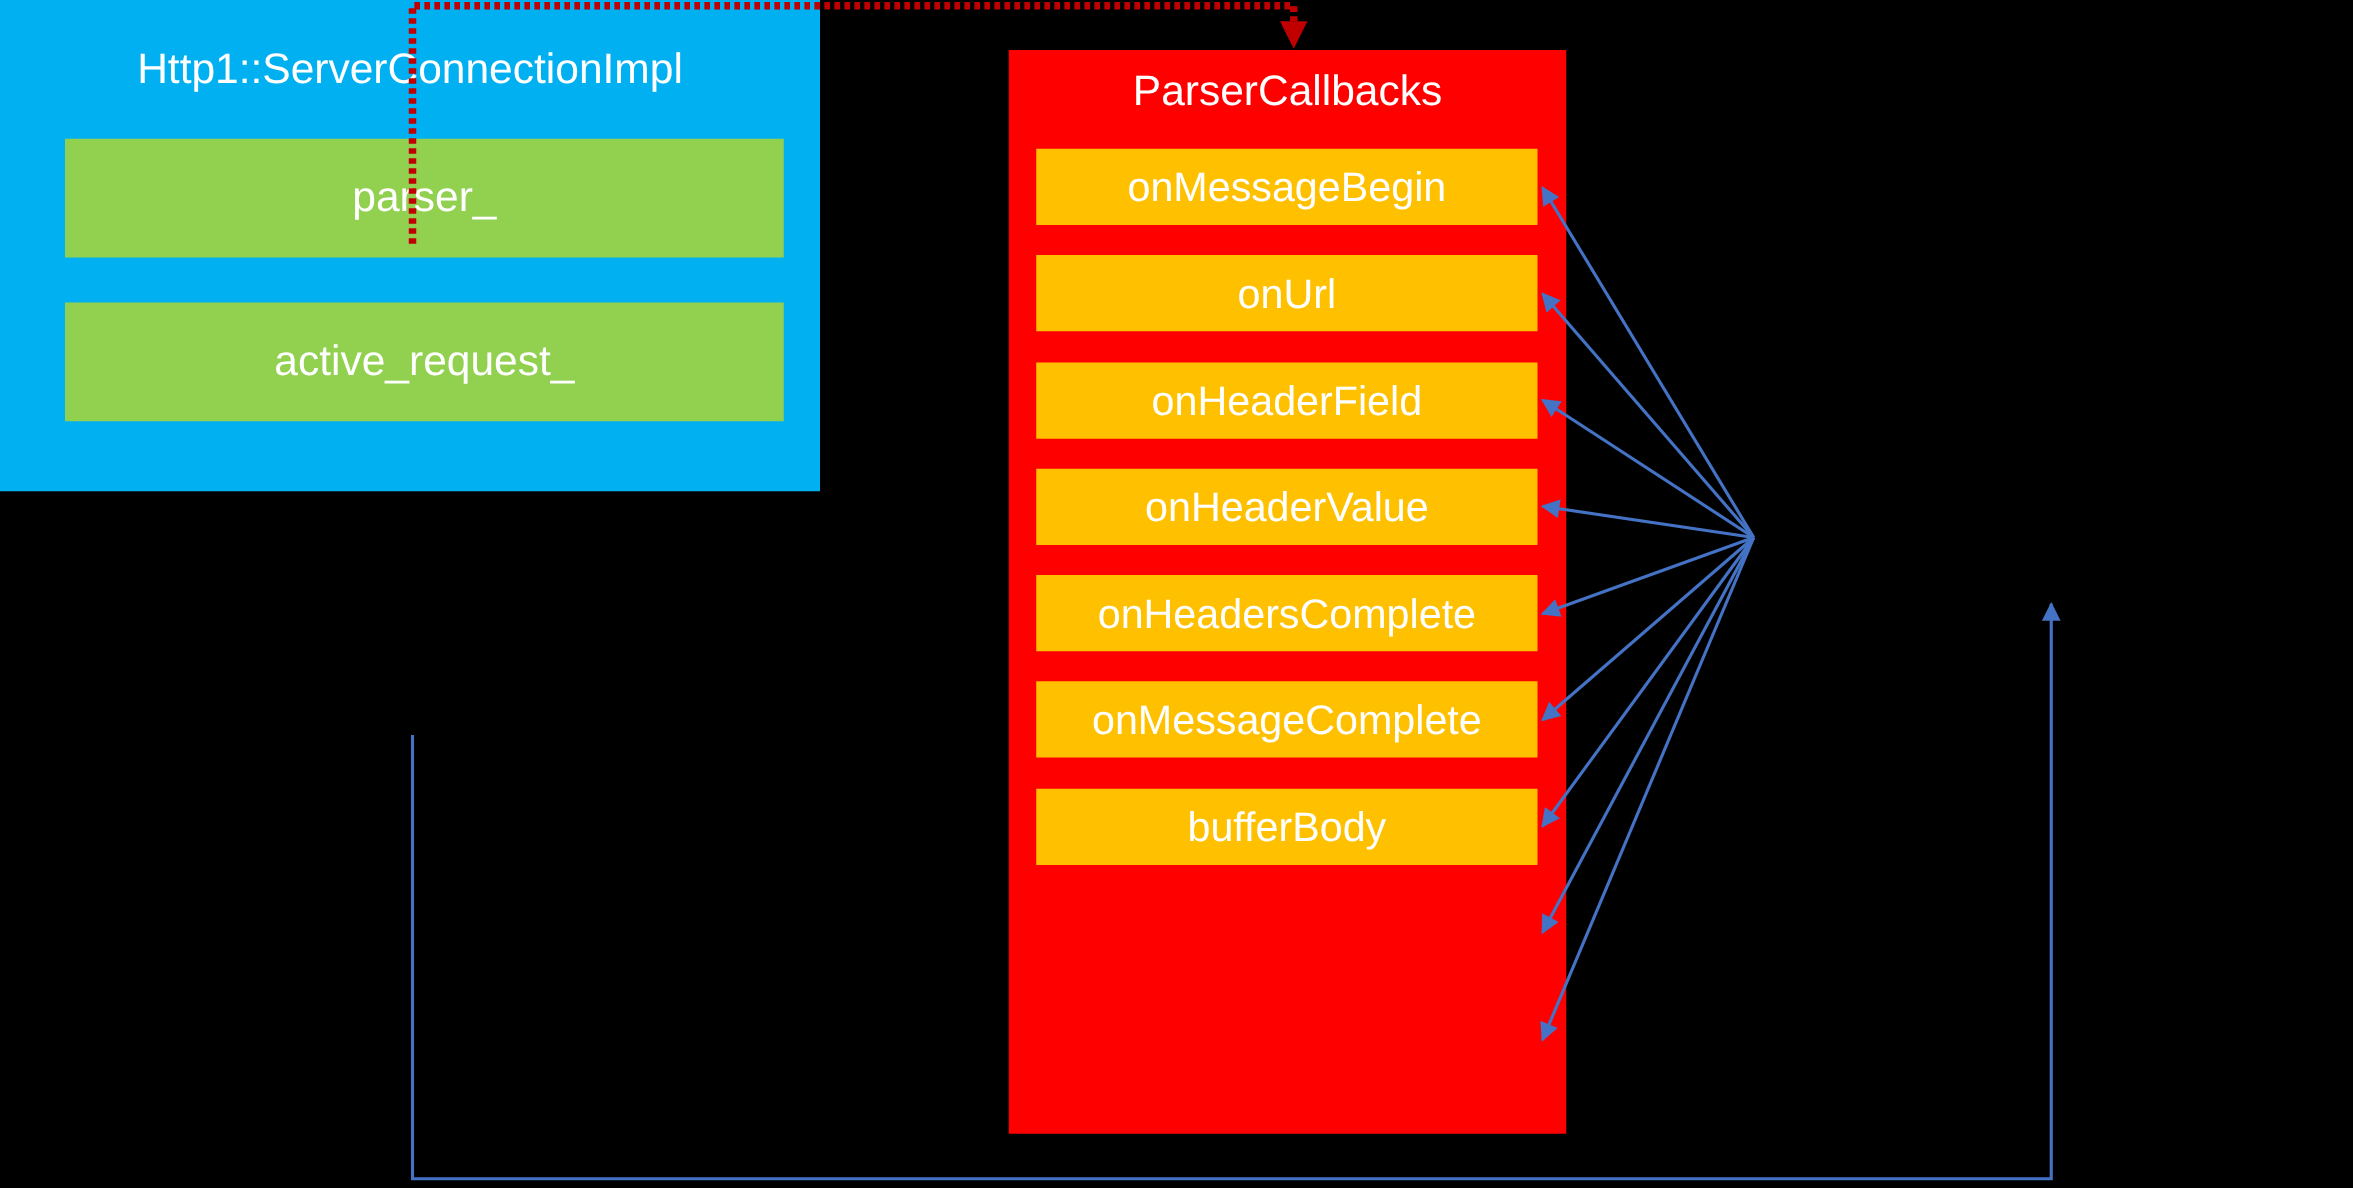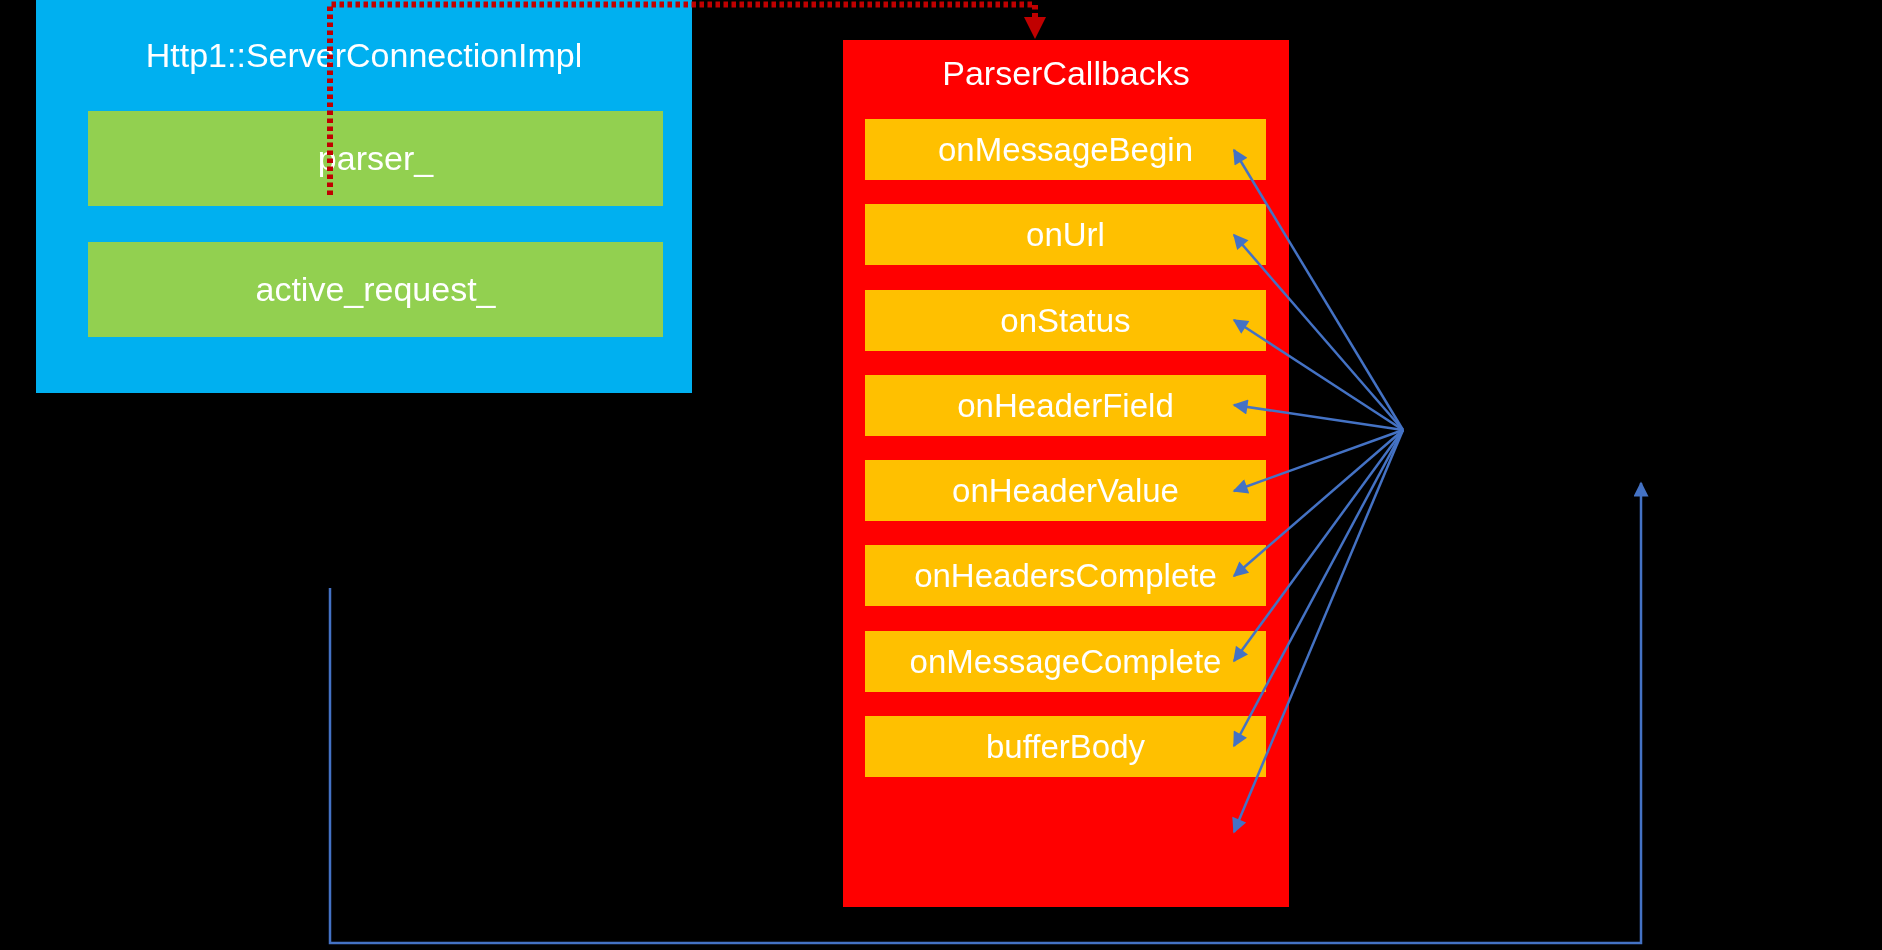--- a/index.html
+++ b/index.html
@@ -19,21 +19,21 @@
 
   .canvas {
     position: relative;
     width: 1882px;
     height: 950px;
     background: var(--background);
     overflow: hidden;
     color: var(--text);
   }
 
-  .box { position: absolute; margin-left: 36px; }
+  .box { position: absolute; }
 
   .server-box {
     left: 0; top: 195;
     width: 656px; height: 393px;
     background: var(--server-box-fill);
   }
   .box-title {
     position: absolute; left: 0; right: 0;
     text-align: center;
     font-size: 34px; line-height: 44px;
@@ -113,21 +113,20 @@
     <div class="box-title">Http1::ServerConnectionImpl</div>
     <div class="member parser">parser_</div>
     <div class="member active-request">active_request_</div>
   </div>
 
   <div class="box callbacks-box">
     <div class="box-title">ParserCallbacks</div>
     <div class="callback-list">
       <div class="callback-item">onMessageBegin</div>
       <div class="callback-item">onUrl</div>
-      <div class="callback-item">onStatus</div>
       <div class="callback-item">onHeaderField</div>
       <div class="callback-item">onHeaderValue</div>
       <div class="callback-item">onHeadersComplete</div>
       <div class="callback-item">onMessageComplete</div>
       <div class="callback-item">bufferBody</div>
     </div>
   </div>
 
 
   <svg class="connectors" viewBox="0 0 1882 950" xmlns="http://www.w3.org/2000/svg">

